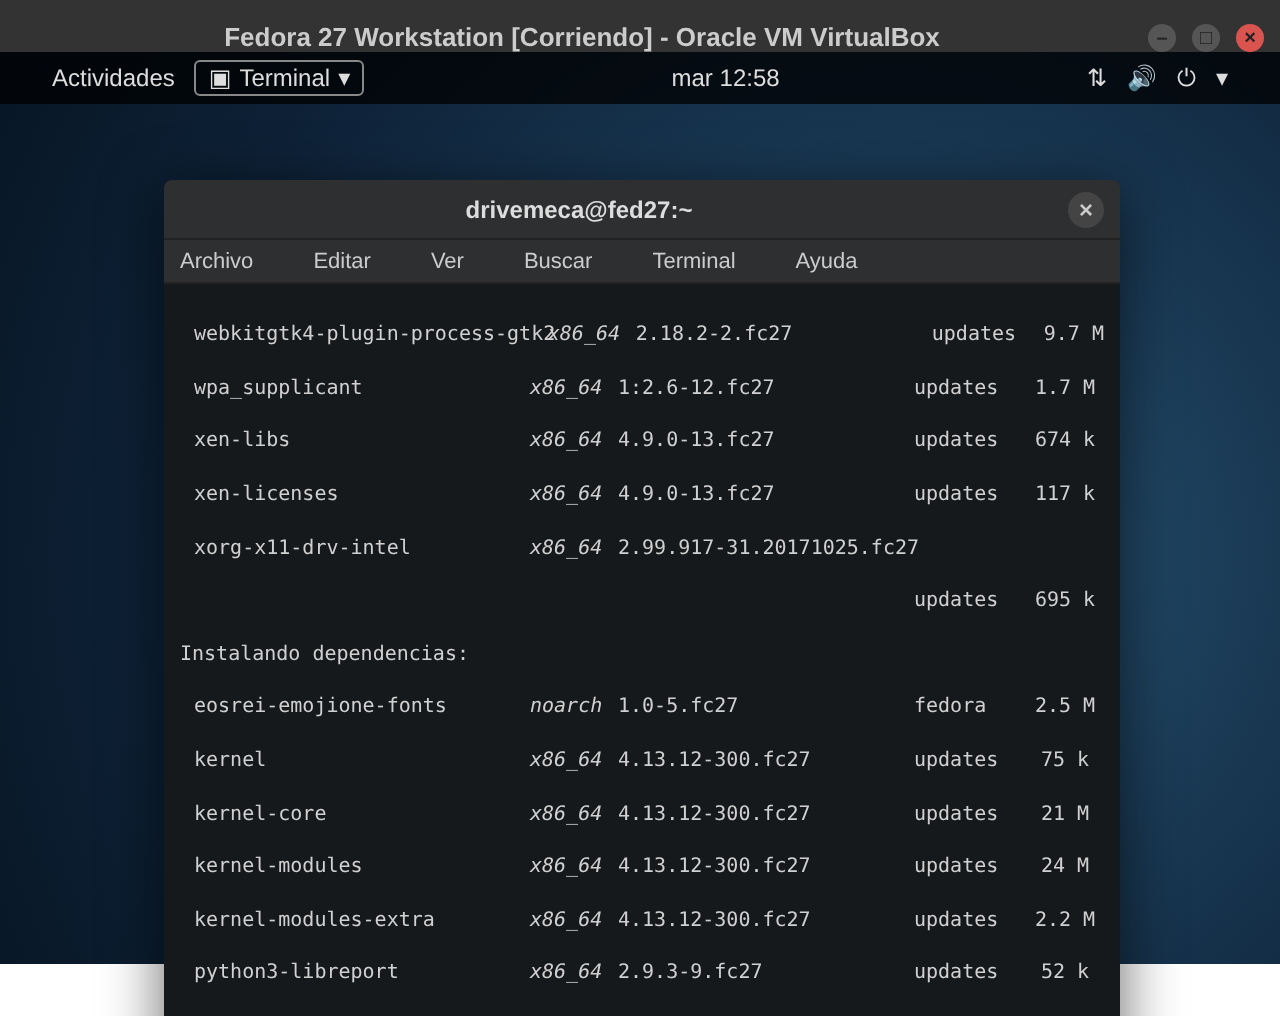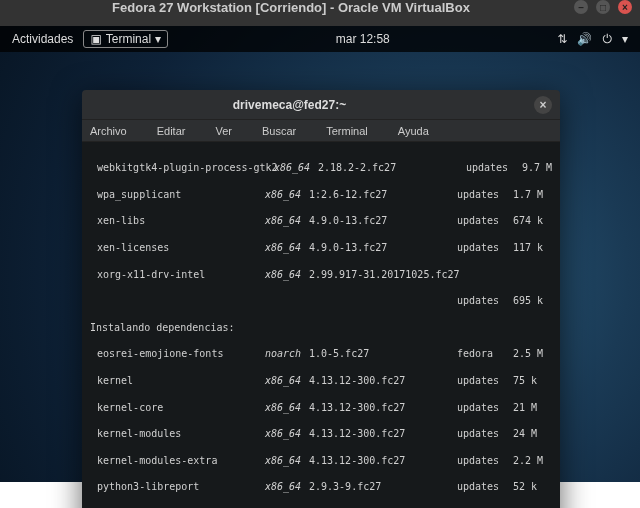--- a/index.html
+++ b/index.html
@@ -9,21 +9,21 @@
     font-family: sans-serif;
     background: #fff;
     overflow: hidden;
     position: relative;
   }
   .vbox-titlebar {
     height: 26px;
     background: #333;
     color: #ccc;
     display: flex;
-    align-items: flex-start;
+    align-items: flex-end;
     font-size: 13px;
     font-weight: bold;
     padding: 0 8px;
   }
   .vbox-titlebar .title { flex: 1; text-align: center; }
   .vbox-titlebar .win-controls { display: flex; gap: 8px; }
   .vbox-titlebar .win-btn {
     width: 14px; height: 14px; border-radius: 50%;
     display: flex; align-items: center; justify-content: center;
     font-size: 10px; color: #222;
@@ -37,21 +37,21 @@
     background: radial-gradient(circle at 70% 55%, #2a5a7a 0%, #1a3a55 35%, #0e2238 70%, #081625 100%);
     position: relative;
   }
   .topbar {
     height: 26px;
     background: rgba(0,0,0,0.75);
     color: #ddd;
     display: flex;
     align-items: center;
     font-size: 12px;
-    padding: 0 12px;
+    padding: 0 26px;
   }
   .topbar .left { display: flex; align-items: center; gap: 10px; }
   .topbar .center { flex: 1; text-align: center; }
   .topbar .right { display: flex; align-items: center; gap: 10px; }
   .term-dd {
     border: 1px solid #888; border-radius: 3px; padding: 1px 6px;
     display: inline-flex; align-items: center; gap: 4px;
   }
   .tray-ico { font-size: 12px; }
 
@@ -99,21 +99,21 @@
     font-size: 10px;
     line-height: 13.3px;
     padding: 6px 8px 10px 8px;
     white-space: pre;
   }
   .row { display: flex; }
   .c-name { min-width: 168px; }
   .c-arch { min-width: 44px; font-style: italic; }
   .c-ver  { min-width: 148px; }
   .c-repo { min-width: 56px; }
-  .c-size { text-align: left; flex: 1; }
+  .c-size { text-align: center; flex: 1; }
   .indent1 { padding-left: 7px; }
 
   .watermark {
     height: 26px;
     background: #fff;
     color: #222;
     font-size: 18px;
     text-align: center;
     line-height: 26px;
     letter-spacing: 0.3px;

